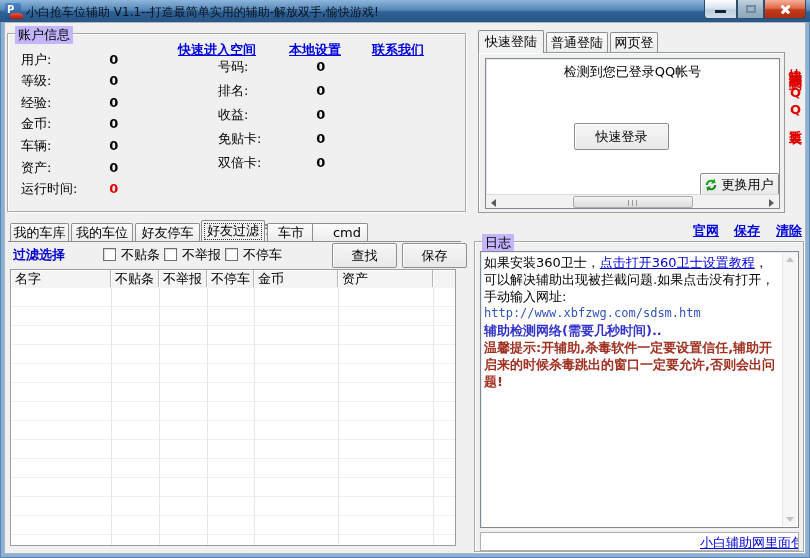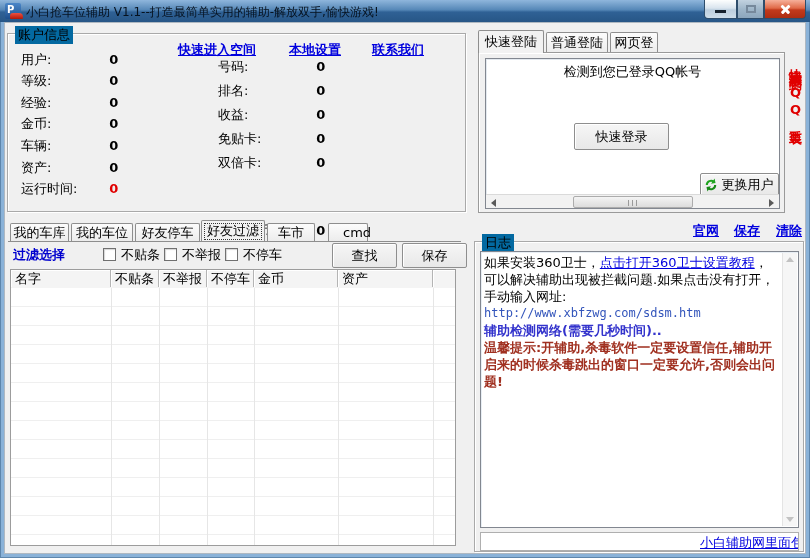--- a/index.html
+++ b/index.html
@@ -27,21 +27,21 @@
   .glyph-min { position:absolute; left:10px; bottom:5px; width:11px; height:3px; background:#16222E; }
   .glyph-max { position:absolute; left:8px; top:5px; width:10px; height:8px; border:2px solid #76899C; }
   .glyph-x1,.glyph-x2 { position:absolute; left:15px; top:4px; width:11px; height:2.5px;
                         background:#fff; border-radius:1px; top:8px; }
   .glyph-x1 { transform:rotate(45deg); } .glyph-x2 { transform:rotate(-45deg); }
   
   .client { position:absolute; left:4px; top:22px; width:802px; height:532px; background:#F0F0F0;
             box-shadow: inset 0 0 0 1px rgba(96,116,136,.45); font-size:13px; color:#000; }
   .groupbox { position:absolute; border:1px solid #A9A9A9;
               box-shadow: inset 1px 1px 0 #FFF, 1px 1px 0 #FFF; }
-  .gb-legend { position:absolute; top:-8px; left:7px; background:#0369a1; padding:0 3px;
+  .gb-legend { position:absolute; top:-8px; left:7px; background:#c4b5fd; padding:0 3px;
                font-size:13px; }
   .blue-link { color:#0000DE; font-weight:bold; text-decoration:underline; font-size:13px;
                position:absolute; white-space:nowrap; cursor:pointer; }
   
   .fld { position:absolute; white-space:nowrap; }
   .fld .lab { display:inline-block; }
   .fld .val { font-weight:bold; }
   .val-red { color:#E00000; }
   
   .tab { position:absolute; border:1px solid #8E8E8E; border-bottom:none; border-radius:2px 2px 0 0;
@@ -179,21 +179,21 @@
     <div class="side-note" style="left:782px; top:36px; height:160px;">快速检测不到，QQ重装</div>
 
     <div class="tab" style="left:6px;  top:201px; width:59px; height:18px; line-height:17px;"><span>我的车库</span></div>
     <div class="tab" style="left:67px; top:201px; width:62px; height:18px; line-height:17px;"><span>我的车位</span></div>
     <div class="tab" style="left:131px; top:201px; width:65px; height:18px; line-height:17px;"><span>好友停车</span></div>
     <div class="tab sel" style="left:197px; top:198px; width:64px; height:21px; line-height:20px;">
       <span>好友过滤</span>
       <div class="tab-focus"></div>
     </div>
     <div class="tab" style="left:263px; top:201px; width:48px; height:18px; line-height:17px;"><span>车市</span></div>
-    <div class="tab" style="left:324px; top:201px; width:40px; height:18px; line-height:17px;padding-left:14px;"><span>cmd</span></div>
+    <div class="tab" style="left:308px; top:201px; width:56px; height:18px; line-height:17px;padding-left:14px;"><span>cmd</span></div>
     <div class="tabline" style="left:4px; top:219px; width:453px;"></div>
 
     <span style="position:absolute; left:9px; top:224px; color:#0000CE; font-weight:bold;">过滤选择</span>
 
     <div class="checkbox" style="left:99px;  top:226px;"></div>
     <span class="cb-label" style="left:117px; top:224px;">不贴条</span>
     <div class="checkbox" style="left:160px; top:226px;"></div>
     <span class="cb-label" style="left:178px; top:224px;">不举报</span>
     <div class="checkbox" style="left:221px; top:226px;"></div>
     <span class="cb-label" style="left:239px; top:224px;">不停车</span>

